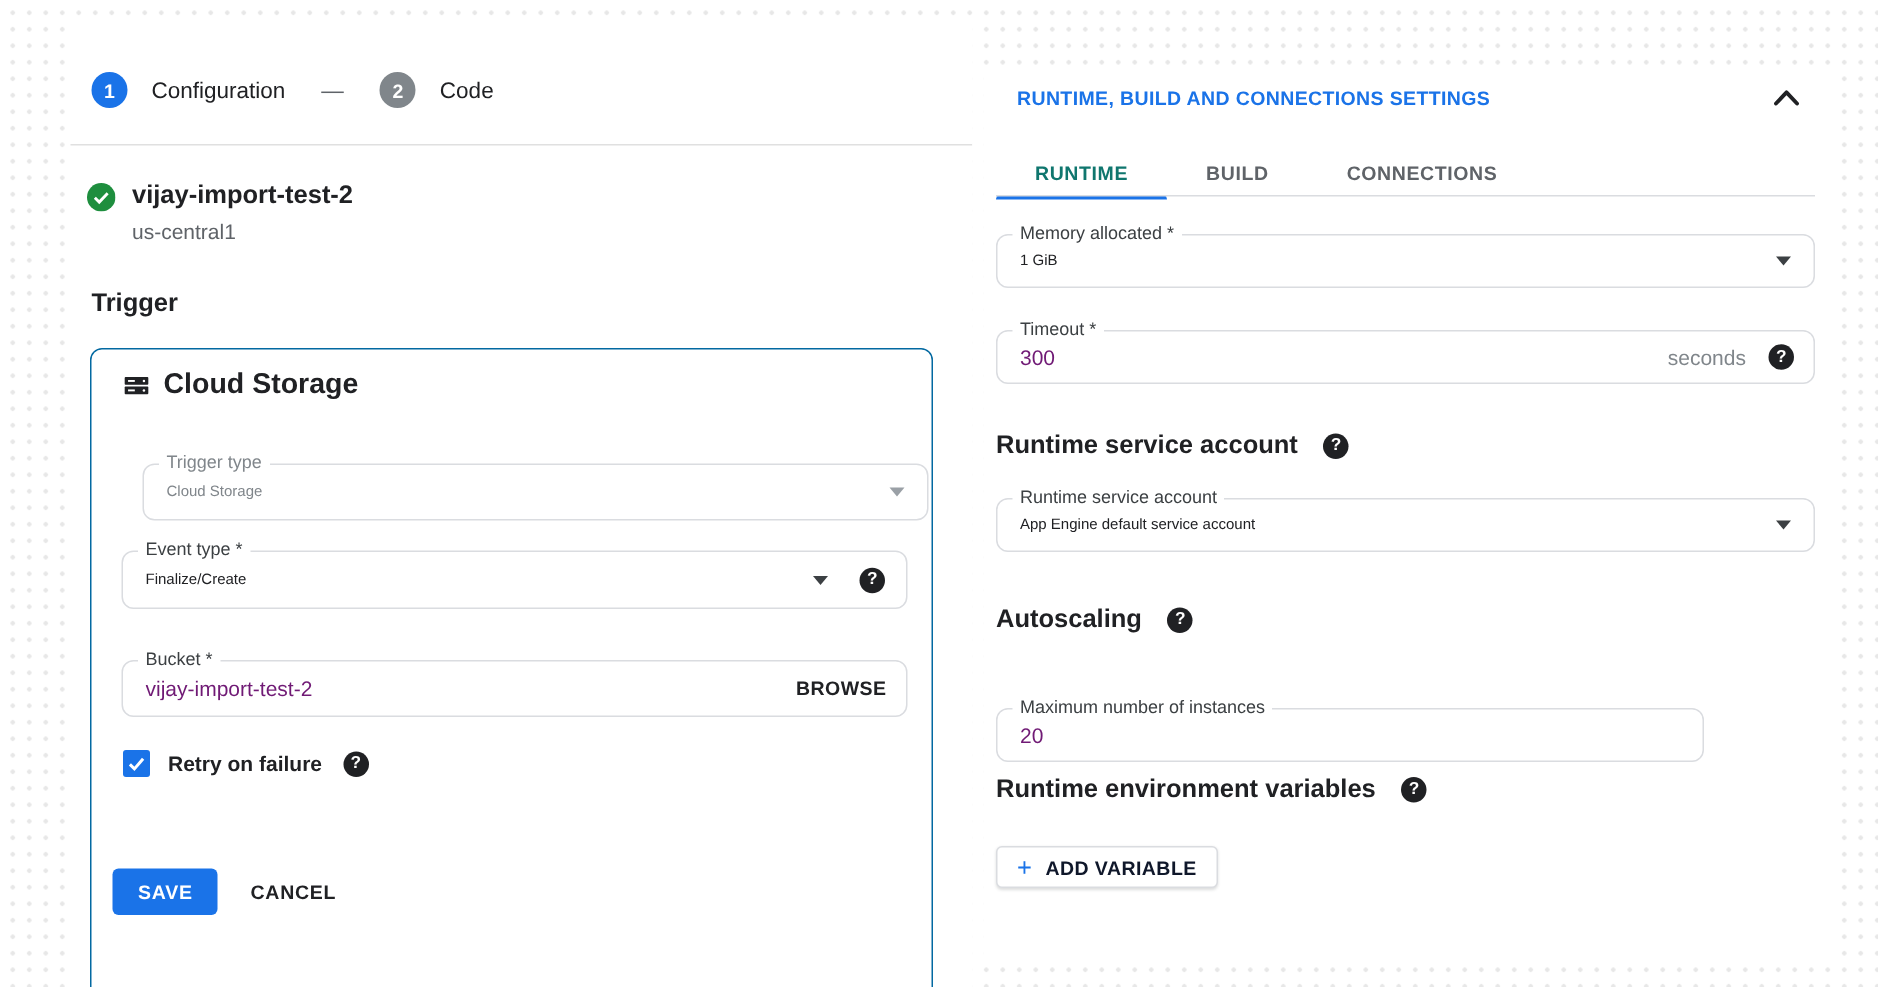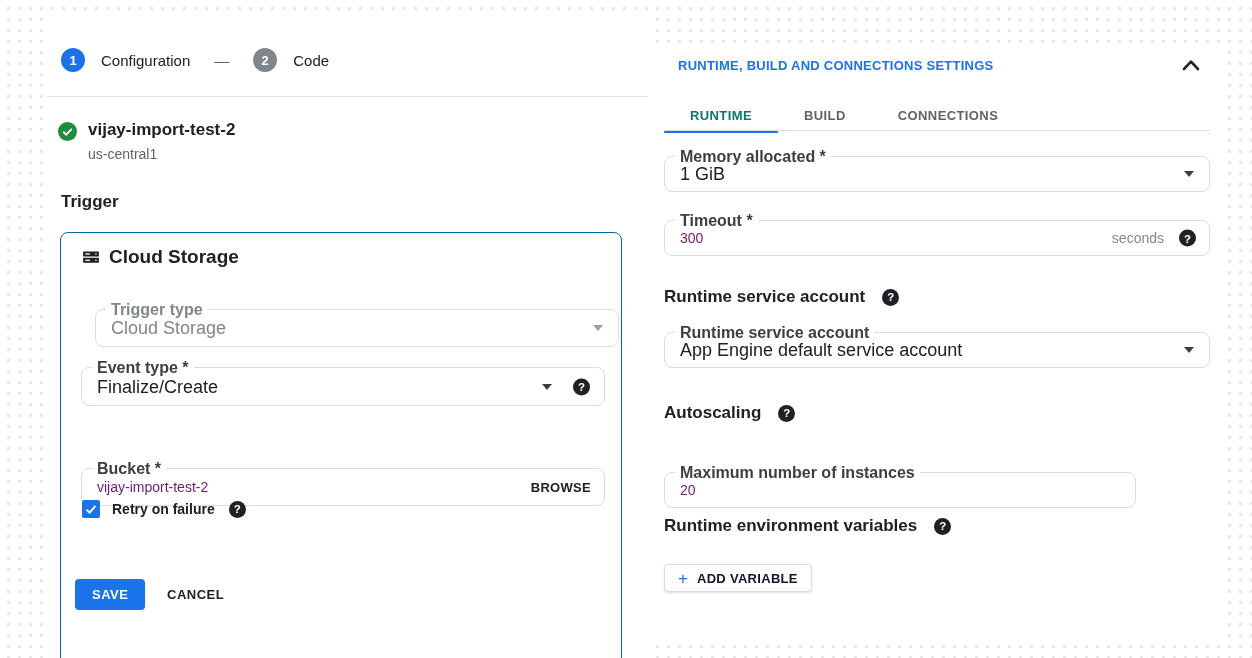--- a/index.html
+++ b/index.html
@@ -42,39 +42,39 @@
   
   .trigger-card{ position:absolute; left:13px; top:219px; width:562px; height:504px;
     border:1px solid #0369a1; border-radius:8px; background:#fff; }
   .card-title-row{ position:absolute; left:21px; top:13px; display:flex; align-items:center; }
   .gcs-icon{ width:18px; height:18px; }
   .card-title{ font-size:19px; font-weight:bold; color:#202124; margin-left:9px; }
 
   
   .field{ position:absolute; border:1px solid #dadce0; border-radius:8px; background:#fff; }
   .flabel{ position:absolute; top:-9px; left:10px; background:#fff; padding:0 5px;
-    font-size:16px; font-weight:bold; color:#3c4043; white-space:nowrap; }
-  .fvalue{ position:absolute; left:15px; top:50%; transform:translateY(-50%); font-size:18px; color:#202124; white-space:nowrap; }
+    font-size:12px; font-weight:normal; color:#3c4043; white-space:nowrap; }
+  .fvalue{ position:absolute; left:15px; top:50%; transform:translateY(-50%); font-size:10px; color:#202124; white-space:nowrap; }
   .field input{ position:absolute; left:15px; top:0; height:100%; width:65%; border:none; outline:none;
     font-family:inherit; font-size:14px; color:#701a75; background:transparent; }
   .field.disabled .flabel{ color:#80868b; }
   .field.disabled .fvalue{ color:#80868b; }
   .dd-arrow{ position:absolute; top:50%; margin-top:-3px; width:0; height:0;
     border-left:5.5px solid transparent; border-right:5.5px solid transparent; border-top:6.5px solid #3c4043; }
   .dd-arrow.gray{ border-top-color:#9aa0a6; }
   .help-icon{ display:inline-flex; width:17px; height:17px; border-radius:50%; background:#202124; color:#fff;
     font-size:11.5px; font-weight:bold; align-items:center; justify-content:center; flex:0 0 auto; }
   .help-abs{ position:absolute; top:50%; transform:translateY(-50%); }
   .suffix{ position:absolute; right:45px; top:50%; transform:translateY(-50%); font-size:14px; color:#80868b; }
   .browse-btn{ position:absolute; right:13px; top:50%; transform:translateY(-50%); border:none; background:none;
     font-family:inherit; font-size:13px; font-weight:bold; letter-spacing:.3px; color:#202124; cursor:pointer; }
 
   #f-trigger-type{ left:20px; top:76px;  width:524px; height:38px;margin-left:14px; }
   #f-event-type{   left:20px; top:134px; width:524px; height:39px; }
-  #f-bucket{       left:20px; top:207px; width:524px; height:38px;margin-top:28px; }
+  #f-bucket{       left:20px; top:207px; width:524px; height:38px; }
 
   
   .retry-row{ position:absolute; left:21px; top:267px; display:flex; align-items:center; }
   .checkbox{ width:18px; height:18px; border-radius:2px; background:#1a73e8; display:flex; align-items:center; justify-content:center; }
   .retry-label{ font-size:14px; font-weight:bold; color:#202124; margin-left:12px; }
   .retry-row .help-icon{ margin-left:14px; }
   .warning-text{ position:absolute; left:20px; top:288px; width:528px; font-size:13.2px; line-height:19.5px; color:#5f6368; }
 
   .save-btn{ position:absolute; left:14px; top:346px; height:31px; padding:0 17px; border:none; border-radius:4px;
     background:#1a73e8; color:#fff; font-family:inherit; font-size:13px; font-weight:bold; letter-spacing:.5px; cursor:pointer; }

